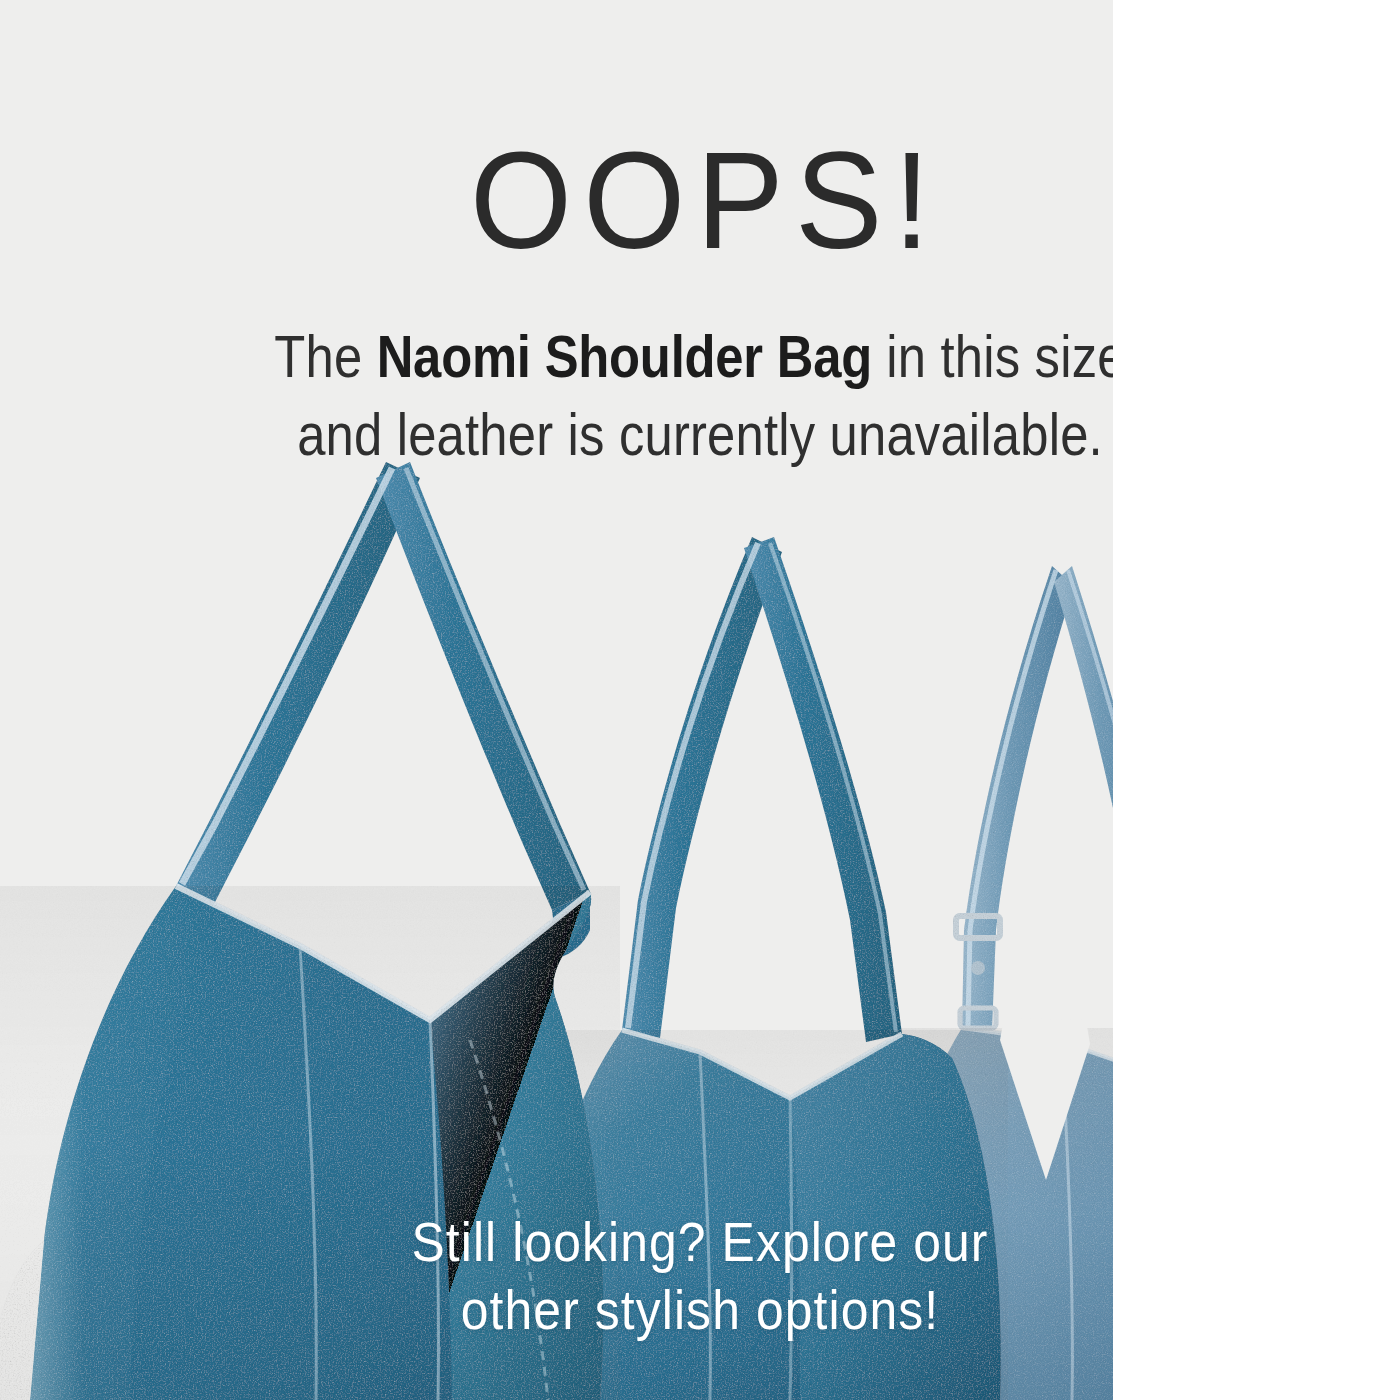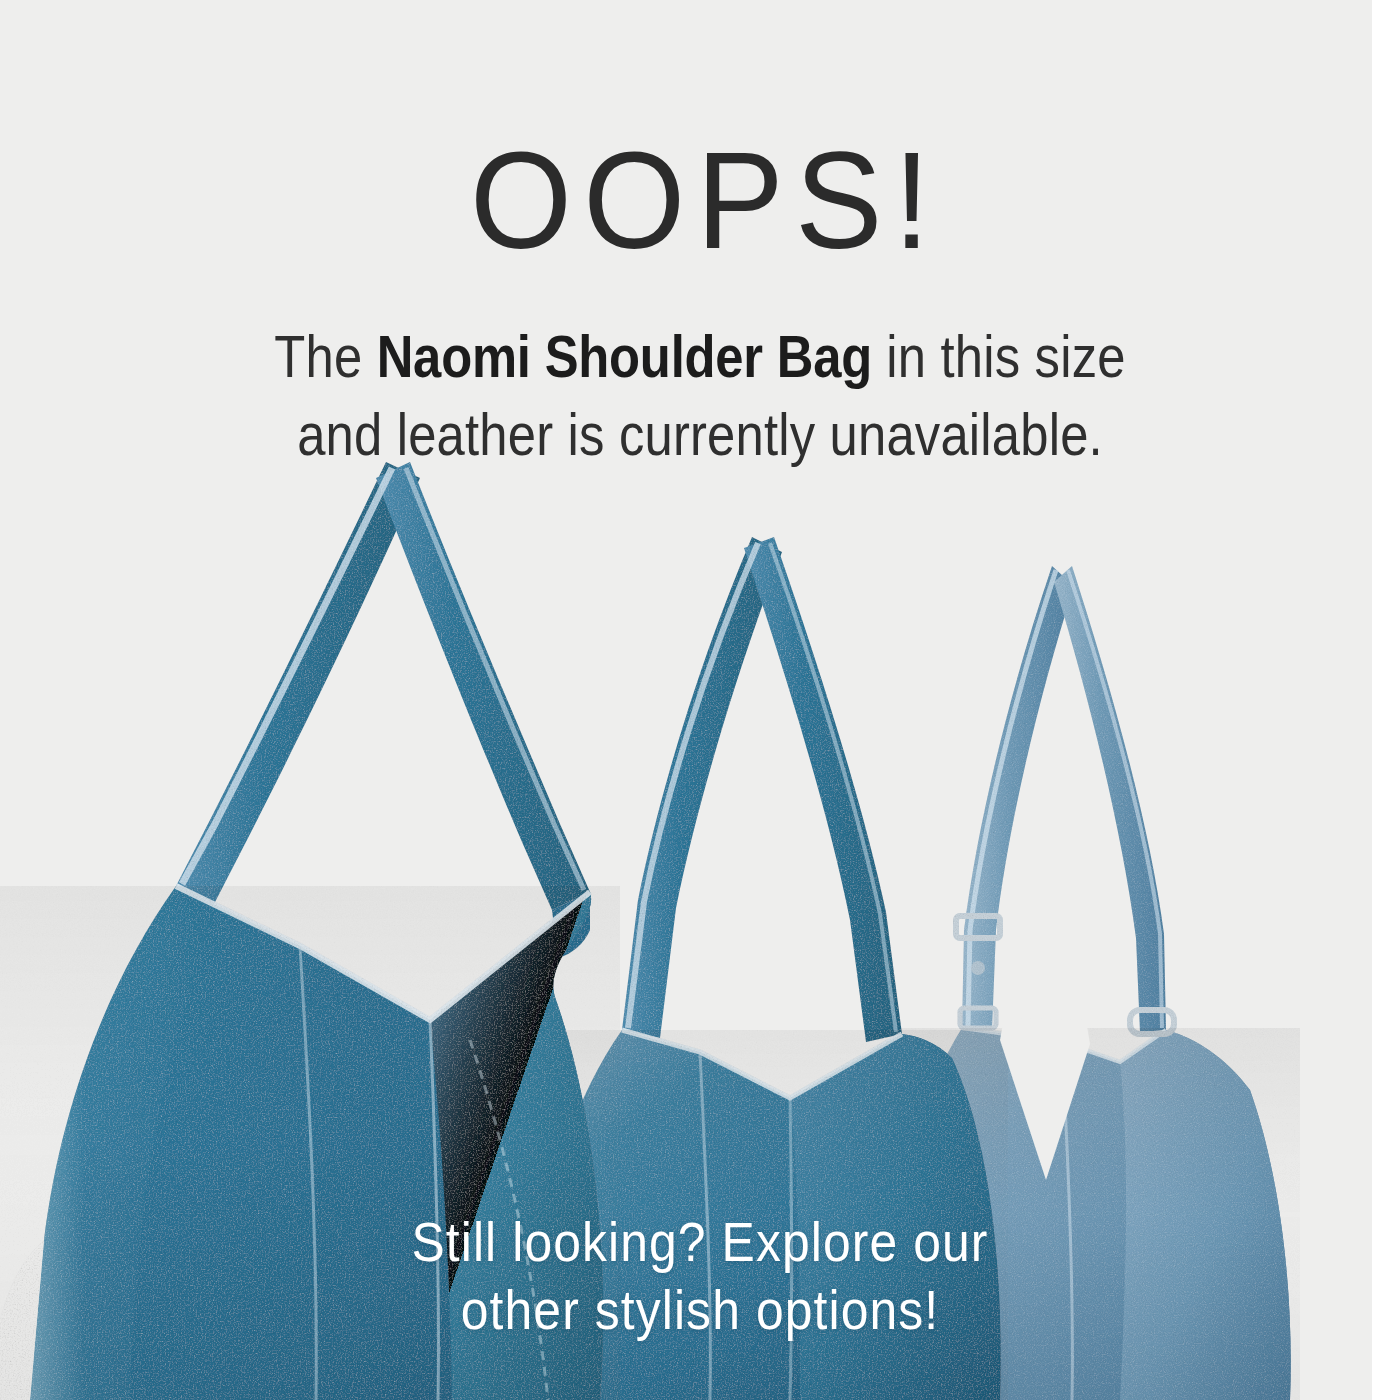--- a/index.html
+++ b/index.html
@@ -2,21 +2,21 @@
 <html><head>
 <meta charset="utf-8">
 <style>
   html, body {
     margin: 0;
     padding: 0;
     background: #ffffff;
   }
   #canvas {
     position: relative;
-    width: 1372px;
+    width: 1113px;
     height: 1400px;
     overflow: hidden;
     background: #eeeeed;
     font-family: "Liberation Sans", sans-serif;
     -webkit-font-smoothing: antialiased;
   }
 
   
   #artwork {
     position: absolute;

